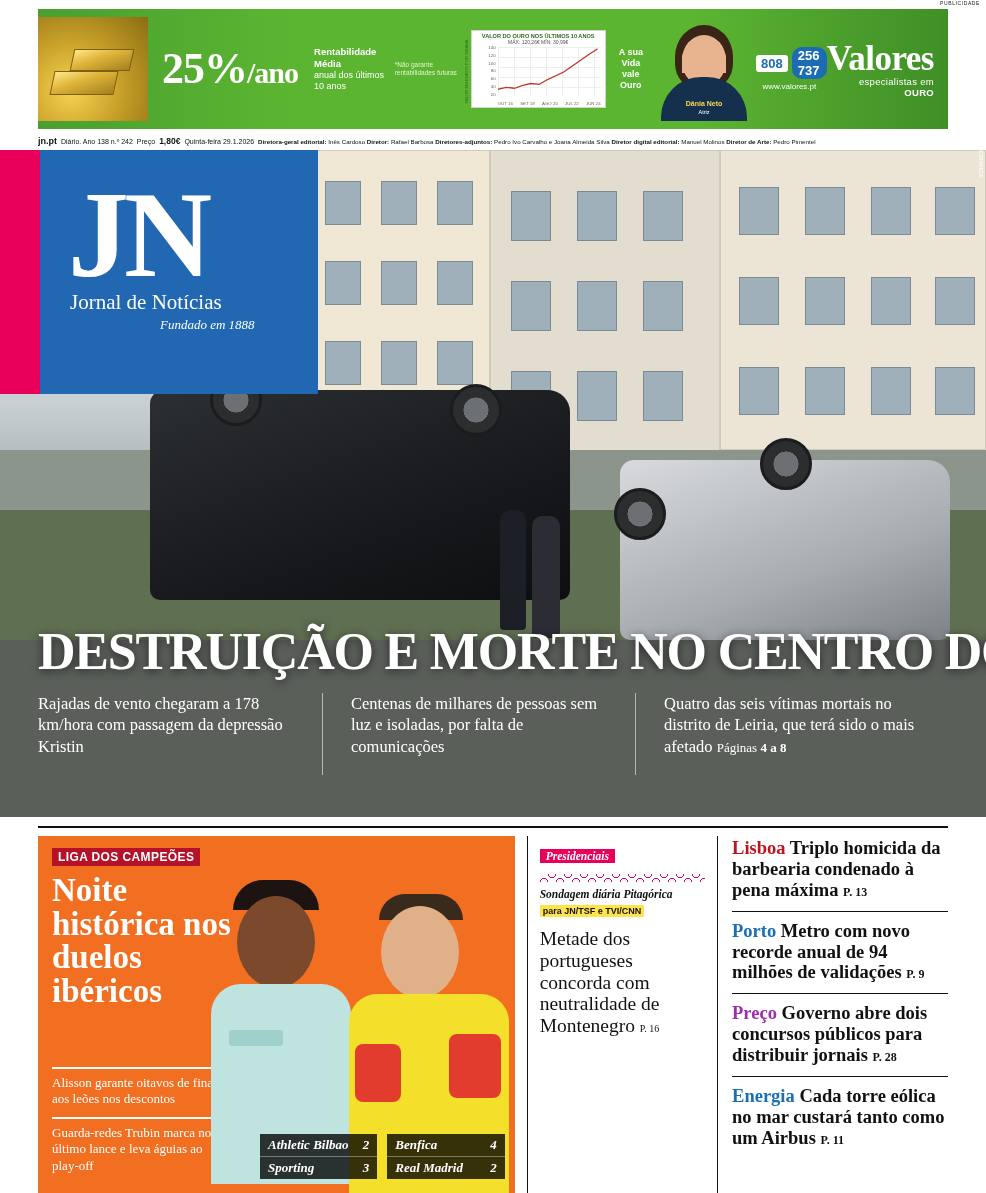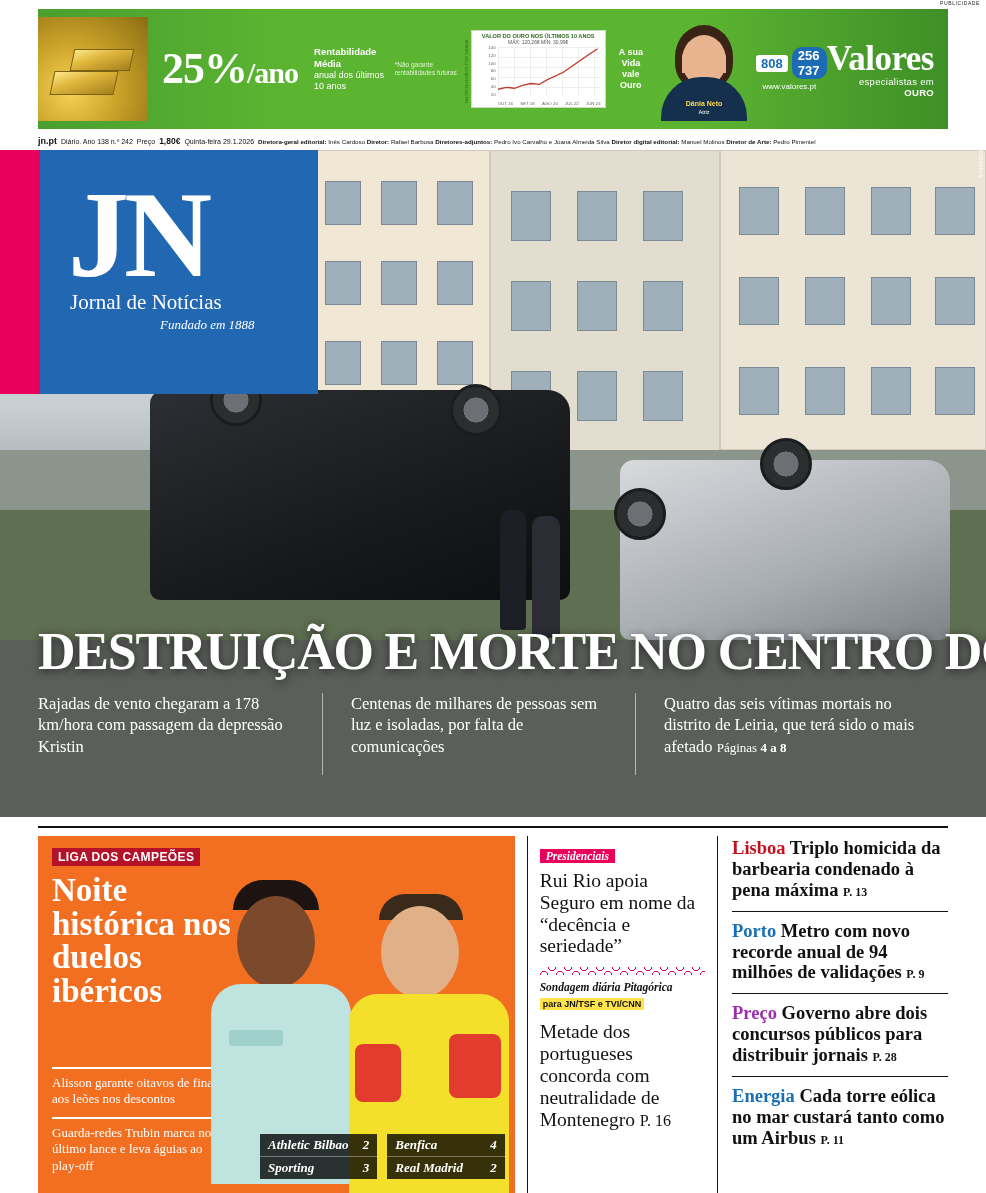--- a/index.html
+++ b/index.html
@@ -562,28 +562,27 @@
         <div class="score-row">
           <span>Real Madrid</span>
           <span>2</span>
         </div>
       </div>
     </div>
   </div>
 
   <div class="midcol">
     <div class="tag-pres">Presidenciais</div>
-    <h3>Rui Rio apoia Seguro em nome da “decência e seriedade”</h3>
 
     <div class="squiggle"></div>
     <div class="sond-title">Sondagem diária Pitagórica</div>
     <div class="sond-src">para JN/TSF e TVI/CNN</div>
 
     <h3 class="second">
-      <span>Metade dos portugueses concorda com neutralidade de Montenegro</span> <span style="font-size:16px;">P. 16</span>
+      <span>Metade dos portugueses concorda com neutralidade de Montenegro</span> <span style="font-size:10px;">P. 16</span>
     </h3>
   </div>
 
   <div class="rightcol">
     <div class="ritem">
       <h4><span class="kick k-lisboa">Lisboa</span>
         <span>Triplo homicida da barbearia condenado à pena máxima</span>
         <span class="pg">P. 13</span></h4>
     </div>
     <div class="ritem">

